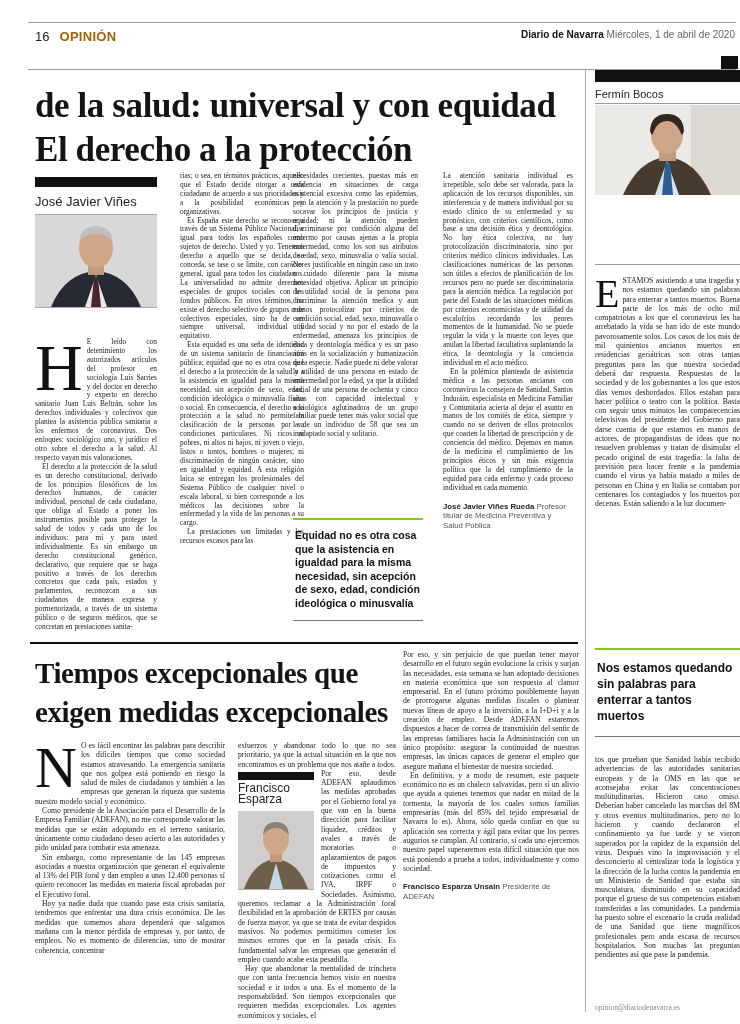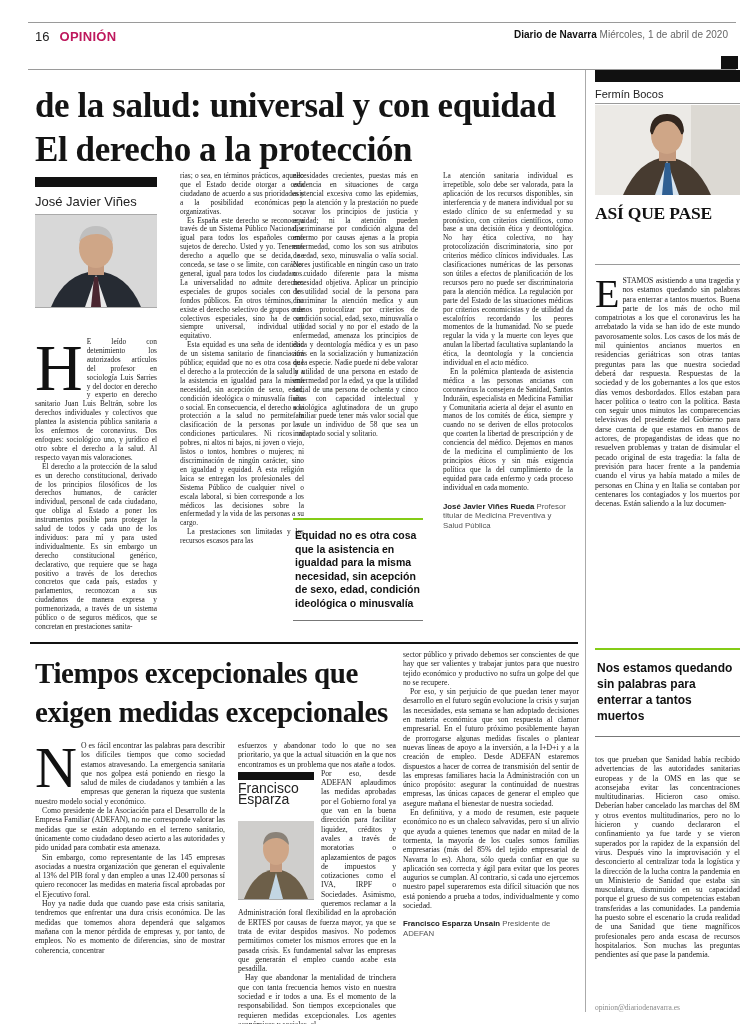--- a/index.html
+++ b/index.html
@@ -4,21 +4,21 @@
 <style>
   html,body{margin:0;padding:0;background:#ffffff;}
   body{width:740px;height:1024px;position:relative;overflow:hidden;
        font-family:"Liberation Serif",serif;color:#1a1a1a;
        -webkit-font-smoothing:antialiased;}
   .abs{position:absolute;}
   .hrule{position:absolute;height:1px;background:#9a9a9a;}
 
   
   .pagenum{font-family:"Liberation Sans",sans-serif;font-size:13px;color:#222;}
-  .section{font-family:"Liberation Sans",sans-serif;font-size:13px;font-weight:bold;letter-spacing:.3px;color:#be185d;}
+  .section{font-family:"Liberation Sans",sans-serif;font-size:13px;font-weight:bold;letter-spacing:.3px;color:#a16207;}
   .masthead{font-family:"Liberation Sans",sans-serif;font-size:10px;color:#333;text-align:right;}
   .masthead b{color:#111;}
   .masthead .date{color:#666;font-weight:normal;}
   .corner{position:absolute;background:#111;}
 
   
   .headline{font-family:"Liberation Serif",serif;font-weight:600;letter-spacing:-.4px;color:#141414;}
   .h-main{font-size:35px;line-height:44px;}
   .h-bottom{font-size:29px;line-height:39px;}
 
@@ -55,31 +55,31 @@
 
   
   .sb-bar{position:absolute;background:#111;}
   .sb-name{font-family:"Liberation Sans",sans-serif;font-size:11px;color:#222;}
   .sb-title{font-family:"Liberation Serif",serif;font-weight:bold;font-size:17.5px;line-height:22px;letter-spacing:-.2px;color:#111;}
   .email{font-family:"Liberation Sans",sans-serif;font-size:7.5px;color:#888;}
 
   
   .bfloat{float:left;width:76px;margin:3px 7px 2px 0;}
   .bfloat .authbar{height:8px;margin-bottom:3px;}
-  .bfloat .fname{font-family:"Liberation Sans",sans-serif;font-size:14px;line-height:11.5px;color:#222;padding-bottom:15px;}
+  .bfloat .fname{font-family:"Liberation Sans",sans-serif;font-size:12px;line-height:11.5px;color:#222;padding-bottom:5px;}
 </style>
 </head>
 <body>
 
 <div class="hrule" style="left:28px;top:22px;width:708px;"></div>
 <div class="abs" style="left:35px;top:27px;">
   <span class="pagenum">16</span>
   <span class="section" style="margin-left:6px;">OPINIÓN</span>
 </div>
-<div class="abs masthead" style="right:12px;top:29px;">
+<div class="abs masthead" style="right:5px;top:29px;">
   <b>Diario de Navarra</b>
   <span class="date">Miércoles, 1 de abril de 2020</span>
 </div>
 <div class="corner" style="left:721px;top:56px;width:17px;height:13px;"></div>
 <div class="hrule" style="left:28px;top:69px;width:708px;"></div>
 <div class="vrule" style="left:585px;top:70px;height:942px;"></div>
 
 <div class="abs headline h-main" style="left:35px;top:84px;width:545px;">
   <div>de la salud: universal y con equidad</div>
   <div>El derecho a la protección</div>
@@ -167,42 +167,40 @@
     </svg>
   </div>
   <div class="bparas">
       <p>Por eso, desde ADEFAN aplaudimos las medidas aprobadas por el Gobierno foral ya que van en la buena dirección para facilitar liquidez, créditos y avales a través de moratorias o aplazamientos de pagos de impuestos y cotizaciones como el IVA, IRPF o Sociedades. Asimismo, queremos reclamar a la Administración foral flexibilidad en la aprobación de ERTES por causas de fuerza mayor, ya que se trata de evitar despidos masivos. No podemos permitirnos cometer los mismos errores que en la pasada crisis. Es fundamental salvar las empresas que generarán el empleo cuando acabe esta pesadilla.</p>
       <p>Hay que abandonar la mentalidad de trinchera que con tanta frecuencia hemos visto en nuestra sociedad e ir todos a una. Es el momento de la responsabilidad. Son tiempos excepcionales que requieren medidas excepcionales. Los agentes económicos y sociales, el</p>
     </div>
 </div>
 
 <div class="col" style="left:403px;top:650px;width:176px;height:374px;">
   <div class="bparas">
-      <p>sector público y privado debemos ser conscientes de que hay que ser valientes y trabajar juntos para que nuestro tejido económico y productivo no sufra un golpe del que no se recupere.</p>
       <p>Por eso, y sin perjuicio de que puedan tener mayor desarrollo en el futuro según evolucione la crisis y surjan las necesidades, esta semana se han adoptado decisiones en materia económica que son respuesta al clamor empresarial. En el futuro próximo posiblemente hayan de prorrogarse algunas medidas fiscales o plantear nuevas líneas de apoyo a la inversión, a la I+D+i y a la creación de empleo. Desde ADEFAN estaremos dispuestos a hacer de correa de transmisión del sentir de las empresas familiares hacia la Administración con un único propósito: asegurar la continuidad de nuestras empresas, las únicas capaces de generar el empleo que asegure mañana el bienestar de nuestra sociedad.</p>
       <p>En definitiva, y a modo de resumen, este paquete económico no es un chaleco salvavidas, pero sí un alivio que ayuda a quienes tenemos que nadar en mitad de la tormenta, la mayoría de los cuales somos familias empresarias (más del 85% del tejido empresarial de Navarra lo es). Ahora, sólo queda confiar en que su aplicación sea correcta y ágil para evitar que los peores augurios se cumplan. Al contrario, si cada uno ejercemos nuestro papel superaremos esta difícil situación que nos está poniendo a prueba a todos, individualmente y como sociedad.</p>
     </div>
   <div class="sig"><b>Francisco Esparza Unsain</b><span> Presidente de ADEFAN</span></div>
 </div>
 
 <div class="sb-bar" style="left:595px;top:70px;width:145px;height:12px;"></div>
 <div class="abs sb-name" style="left:595px;top:88px;">Fermín Bocos</div>
 <div class="hrule" style="left:595px;top:103px;width:145px;"></div>
 <svg class="abs" style="left:595px;top:105px;" width="145" height="90" viewBox="0 0 145 90">
   <rect width="145" height="90" fill="#eceae6"></rect>
   <rect x="96" y="0" width="49" height="90" fill="#dcd9d3"></rect>
   <path d="M28 90 Q44 54 72 52 Q100 54 116 90 Z" fill="#473b30"></path>
   <path d="M60 90 L72 56 L84 90 Z" fill="#d7e4ef"></path>
   <path d="M70 58 L75 58 L78 90 L67 90 Z" fill="#2f5f92"></path>
   <rect x="64" y="40" width="17" height="16" fill="#c49a7e"></rect>
   <ellipse cx="72" cy="30" rx="16" ry="19" fill="#cfa687"></ellipse>
   <path d="M55 26 Q56 9 72 9 Q88 9 89 26 Q87 33 85 26 Q79 15 72 16 Q63 16 59 26 Q57 33 55 26 Z" fill="#33271f"></path>
 </svg>
 <div class="abs sb-title" style="left:595px;top:202px;width:145px;">
-  <div>ASÍ QUE PASE</div>
 </div>
 <div class="hrule" style="left:595px;top:264px;width:145px;"></div>
 
 <div class="col" style="left:595px;top:276px;width:145px;height:364px;">
   <span class="dropcap dc-side">E</span>
   <div class="sparas">
       <p>STAMOS asistiendo a una tragedia y nos estamos quedando sin palabras para enterrar a tantos muertos. Buena parte de los más de ocho mil compatriotas a los que el coronavirus les ha arrebatado la vida se han ido de este mundo pavorosamente solos. Los casos de los más de mil quinientos ancianos muertos en residencias geriátricas son otras tantas preguntas para las que nuestra sociedad deberá dar respuesta. Respuestas de la sociedad y de los gobernantes a los que estos días vemos desbordados. Ellos estaban para hacer política o teatro con la política. Basta con seguir unos minutos las comparecencias televisivas del presidente del Gobierno para darse cuenta de que estamos en manos de actores, de propagandistas de ideas que no resuelven problemas y tratan de disimular el pecado original de esta tragedia: la falta de previsión para hacer frente a la pandemia cuando el virus ya había matado a miles de personas en China y en Italia se contaban por centenares los contagiados y los muertos por decenas. Están saliendo a la luz documen-</p>
     </div>
 </div>
 

